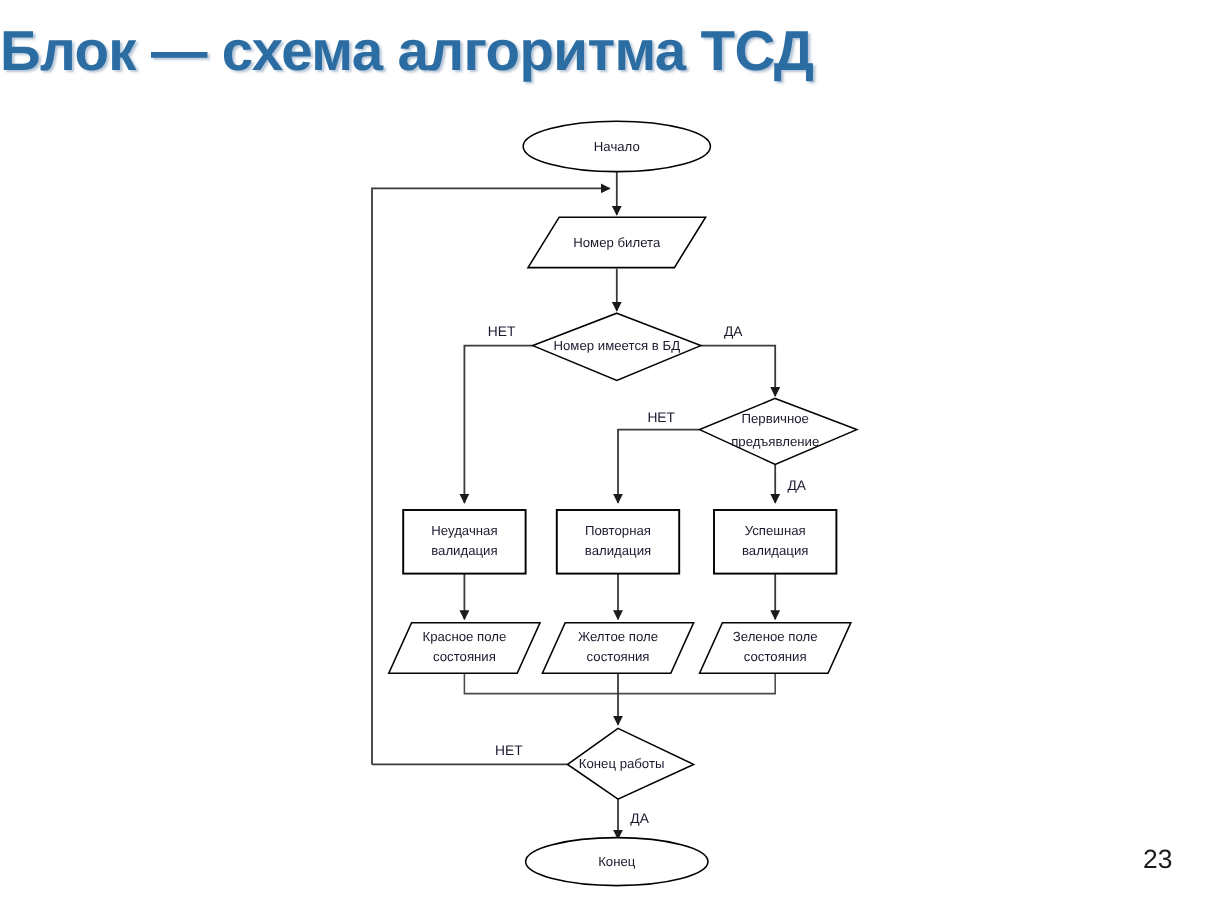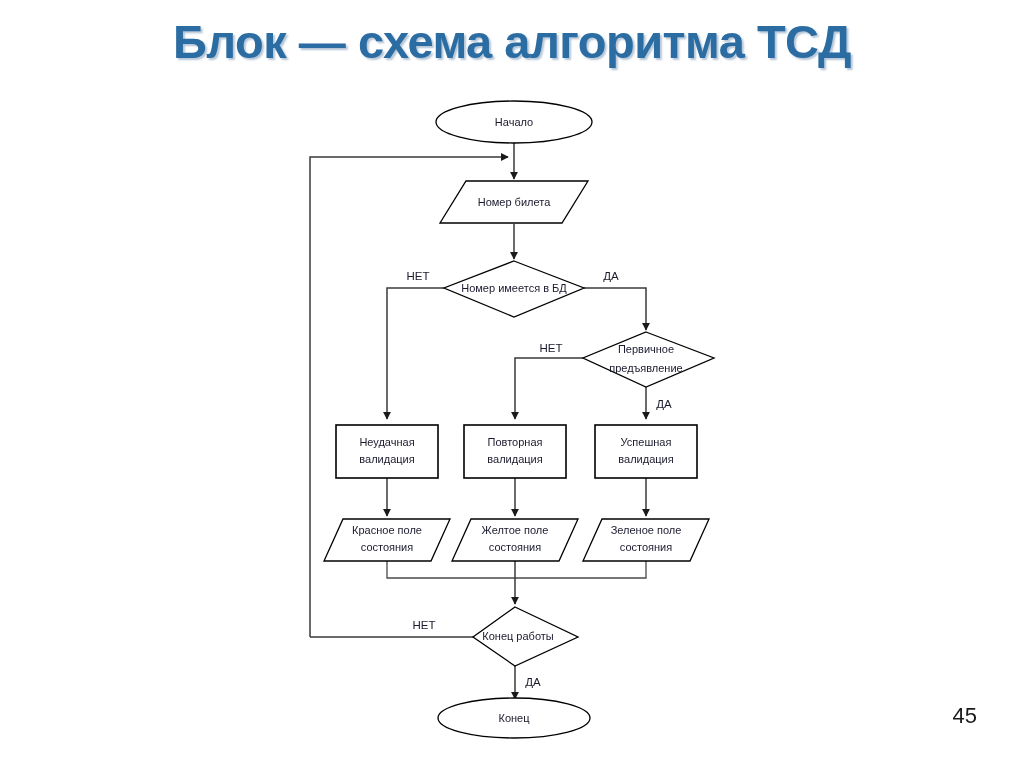--- a/index.html
+++ b/index.html
@@ -17,21 +17,20 @@
   #slide {
     position: absolute;
     inset: 0;
     background: #ffffff;
   }
   #slide-title {
     position: absolute;
     left: 0;
     top: 14px;
     width: 1024px;
-    text-align: center;
     font-family: "Liberation Sans", sans-serif;
     font-size: 47px;
     font-weight: bold;
     color: #2b6ca3;
     letter-spacing: -0.5px;
     text-shadow: 2px 2px 2px rgba(120,150,180,0.55);
     white-space: nowrap;
   }
   #diagram {
     position: absolute;
@@ -218,15 +217,15 @@
     <text class="branch-label" x="424" y="626">НЕТ</text>
     <text class="branch-label" x="533" y="683">ДА</text>
 
     <g>
       <ellipse class="shape-stroke" cx="514" cy="718" rx="76" ry="20"></ellipse>
       <text class="shape-label" x="514" y="719">Конец</text>
     </g>
 
   </svg>
 
-  <div id="page-number">45</div>
+  <div id="page-number">23</div>
 
 </div>
 
 </body></html>

